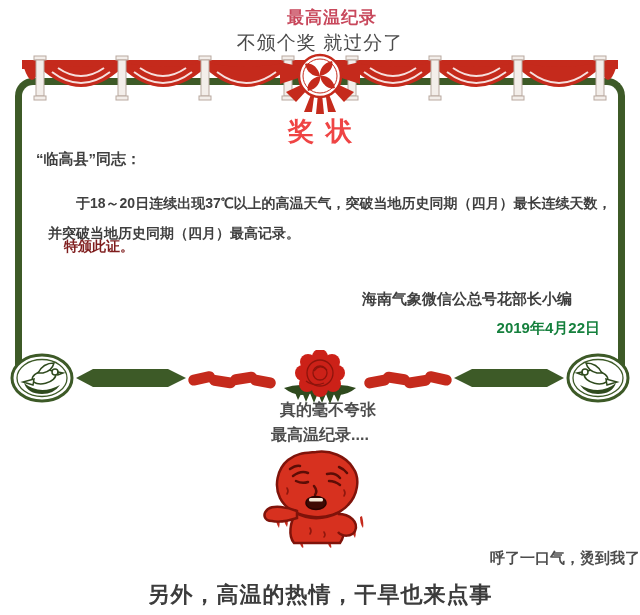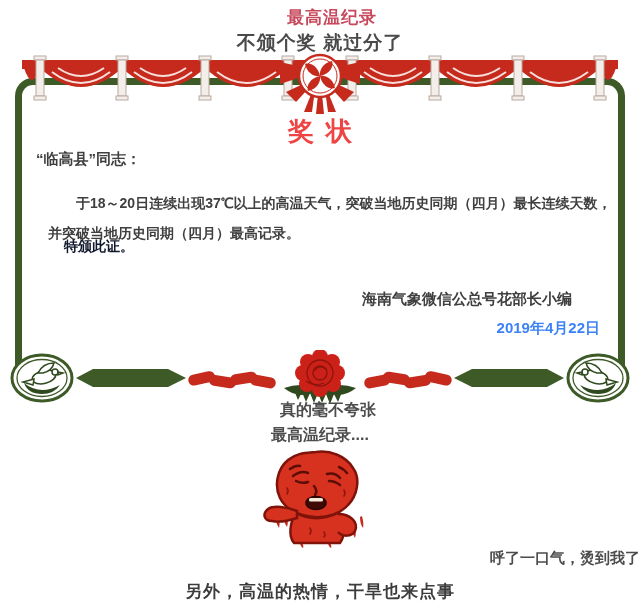--- a/index.html
+++ b/index.html
@@ -6,21 +6,21 @@
   .page{
     position:relative;width:640px;height:615px;background:#ffffff;
     font-family:"Liberation Sans", sans-serif;overflow:hidden;margin:0 auto;
   }
   .page-title{
     position:absolute;top:6px;left:0;width:100%;text-align:center;
     color:#c8485c;font-size:17px;font-weight:bold;letter-spacing:1px;padding-left:12px;
   }
   .page-subtitle{
     position:absolute;top:30px;left:0;width:100%;text-align:center;
-    color:#4a4a4a;font-size:19px;font-weight:bold;letter-spacing:1px;
+    color:#4a4a4a;font-size:19px;font-weight:normal;letter-spacing:1px;
   }
   .frame{
     position:absolute;top:78px;left:15px;right:15px;height:290px;
     border:7px solid #3d5a27;border-bottom:none;
     border-radius:18px 18px 0 0;z-index:1;
   }
   .banner{position:absolute;top:52px;left:0;z-index:3;}
   .ornament{position:absolute;top:350px;left:0;z-index:3;}
   .cert-heading{
     position:absolute;top:114px;left:0;width:100%;text-align:center;
@@ -29,40 +29,40 @@
   }
   .salutation{
     position:absolute;top:150px;left:36px;color:#3f3f3f;
     font-size:15px;font-weight:bold;z-index:2;text-align:right;
   }
   .cert-body{
     position:absolute;top:176px;left:36px;width:574px;color:#3f3f3f;
     font-size:14px;font-weight:bold;line-height:30px;text-indent:2em;z-index:2;margin:12px;
   }
   .cert-closing{
-    position:absolute;top:238px;left:36px;color:#0f172a;
+    position:absolute;top:238px;left:36px;color:#7f1d1d;
     font-size:14px;font-weight:bold;text-indent:2em;z-index:2;margin:0;
   }
   .cert-issuer{
     position:absolute;top:290px;right:68px;color:#3f3f3f;
     font-size:15px;font-weight:bold;z-index:2;text-align:center;
   }
   .cert-date{
-    position:absolute;top:319px;right:40px;color:#3b82f6;
+    position:absolute;top:319px;right:40px;color:#15803d;
     font-size:15px;font-weight:bold;z-index:2;
   }
   .meme-line1{position:absolute;top:400px;left:0;width:100%;text-align:center;
     color:#4d4d4d;font-size:16px;font-weight:bold;margin-left:8px;}
   .meme-line2{position:absolute;top:425px;left:0;width:100%;text-align:center;
     color:#4d4d4d;font-size:16px;font-weight:bold;}
   .emoji{position:absolute;top:448px;left:250px;}
   .meme-caption{position:absolute;top:549px;left:0;width:100%;text-align:right;
     color:#4d4d4d;font-size:15px;font-weight:bold;}
   .footer-line{position:absolute;top:580px;left:0;width:100%;text-align:center;
-    color:#3c3c3c;font-size:17px;font-weight:bold;letter-spacing:1px;}
+    color:#3c3c3c;font-size:22px;font-weight:bold;letter-spacing:1px;}
 </style>
 </head>
 <body>
 
 <div class="page">
 
   <div class="page-title">最高温纪录</div>
   <div class="page-subtitle">不颁个奖 就过分了</div>
 
   <div class="frame"></div>

